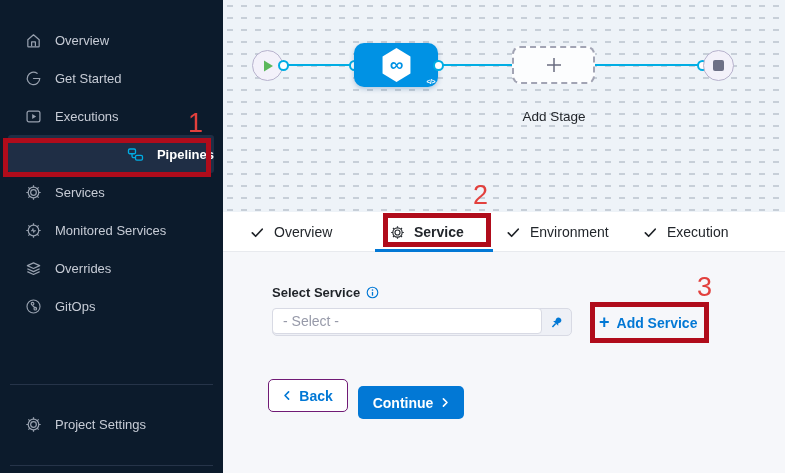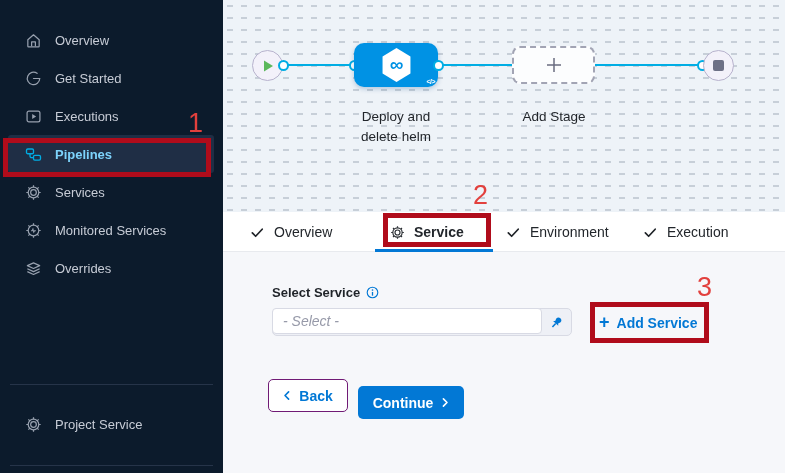--- a/index.html
+++ b/index.html
@@ -7,21 +7,21 @@
   body { font-family:"Liberation Sans", sans-serif; background:#fff; }
   .page { position:relative; width:785px; height:473px; overflow:hidden; }
 
   
   .sidebar { position:absolute; left:0; top:0; width:223px; height:473px; background:#0c1b2c; }
   .nav { position:absolute; left:0; top:21px; width:100%; }
   .nav-item { display:flex; align-items:center; height:38px; padding-left:25px; gap:13px;
               color:#c7ccd6; font-size:13px; cursor:pointer; }
   .nav-item .ic { display:flex; align-items:center; color:#98a1af; flex:0 0 auto; }
   .nav-item.active { background:#1f2e45; margin:0 9px 0 8px; padding-left:17px; border-radius:3px;
-                     color:#7dd3fc; font-weight:bold; }
+                     color:#ffffff; font-weight:bold;justify-content:flex-end; }
   .nav-item.active .ic { color:#00ade4; }
   .side-divider { position:absolute; left:10px; width:203px; height:1px; background:#263449; }
   .footer-item { position:absolute; left:0; top:405px; width:100%; }
 
   
   .main { position:absolute; left:223px; top:0; width:562px; height:473px; }
 
   .canvas { position:absolute; left:0; top:0; width:562px; height:212px; background:#eef3f8;
             background-image:radial-gradient(3px 1.2px at 50% 50%, #c7cfd8 98%, transparent);
             background-size:14px 12px; }
@@ -50,21 +50,21 @@
   .tab.active { font-weight:bold; }
   .tab-underline { position:absolute; left:152px; top:37px; width:118px; height:3px; background:#0278d5; }
 
   .content { position:absolute; left:0; top:252px; width:664px; height:221px; background:#f6f7fa; }
   .field-label { position:absolute; left:49px; top:33px; display:flex; align-items:center; gap:6px;
                  font-size:13px; font-weight:bold; color:#1f2328; }
   .select-group { position:absolute; left:49px; top:56px; width:300px; height:28px;
                   background:#eef0f6; border:1px solid #d8dae4; border-radius:5px; display:flex; }
   .select-input { width:270px; height:26px; background:#fff; border:1px solid #d8dae4;
                   border-radius:4px; margin:-1px 0 0 -1px; padding:0 10px; font-size:14px;
-                  color:#23292e; font-family:"Liberation Sans",sans-serif; outline:none;font-style:italic; }
+                  color:#23292e; font-family:"Liberation Sans",sans-serif; outline:none; }
   .select-input::placeholder { color:#979aa9; opacity:1; }
   .pin-btn { flex:1; display:flex; align-items:center; justify-content:center; cursor:pointer; }
   .add-service { position:absolute; left:376px; top:57px; height:28px; display:flex; align-items:center;
                  gap:7px; color:#0278d5; font-size:14px; font-weight:bold; cursor:pointer; }
   .add-service .plus { font-size:18px; font-weight:bold; line-height:1; margin-top:-2px; }
   .btn { position:absolute; top:127px; height:33px; border-radius:5px; display:flex; align-items:center;
          justify-content:center; gap:8px; font-size:14px; font-weight:bold; cursor:pointer;
          font-family:"Liberation Sans",sans-serif; }
   .btn-back { left:45px; width:80px; background:#fff; border:1px solid #701a75; color:#0278d5; }
   .btn-continue { left:135px; width:106px; background:#0278d5; border:none; color:#fff;margin-top:7px; }
@@ -142,34 +142,45 @@
       <div class="nav-item">
         <span class="ic">
           <svg width="17" height="17" viewBox="0 0 18 18" fill="none" stroke="currentColor" stroke-width="1.3" stroke-linejoin="round">
               <path d="M2.5 6L9 3l6.5 3L9 9z"></path>
               <path d="M2.5 9.3L9 12.3l6.5-3"></path>
               <path d="M2.5 12.3L9 15.3l6.5-3"></path>
             </svg>
         </span>
         <span>Overrides</span>
       </div>
+      <div class="nav-item">
+        <span class="ic">
+          <svg width="17" height="17" viewBox="0 0 18 18" fill="none" stroke="currentColor" stroke-width="1.2">
+              <circle cx="9" cy="9" r="6.9"></circle>
+              <circle cx="8" cy="6" r="1.4"></circle>
+              <circle cx="10.9" cy="11.3" r="1.4"></circle>
+              <path d="M8 7.5c0 2.4 2.9 1.4 2.9 3.7"></path>
+            </svg>
+        </span>
+        <span>GitOps</span>
+      </div>
     </nav>
 
     <div class="side-divider" style="top:384px;"></div>
 
     <div class="footer-item">
       <div class="nav-item">
         <span class="ic">
           <svg width="17" height="17" viewBox="0 0 18 18" fill="none" stroke="currentColor" stroke-width="1.3">
               <circle cx="9" cy="9" r="3"></circle>
               <circle cx="9" cy="9" r="5.6"></circle>
               <path d="M9 1.4v2M9 14.6v2M16.6 9h-2M3.4 9h-2M14.4 3.6l-1.5 1.5M5.1 12.9l-1.5 1.5M14.4 14.4l-1.5-1.5M5.1 5.1L3.6 3.6"></path>
             </svg>
         </span>
-        <span>Project Service</span>
+        <span>Project Settings</span>
       </div>
     </div>
 
     <div class="side-divider" style="top:465px;"></div>
   </aside>
 
   <div class="main">
 
     <section class="canvas">
       <div class="flow-line"></div>
@@ -198,24 +209,20 @@
               <path d="M9 2v14M2 9h14"></path>
             </svg>
         </span>
       </div>
 
       <div class="ring" style="left:474px;"></div>
       <div class="endpoint" style="left:480px;">
         <span class="stop-square"></span>
       </div>
 
-      <div class="node-label" style="left:128px; width:90px;">
-        <div>Deploy and</div>
-        <div>delete helm</div>
-      </div>
       <div class="node-label" style="left:290px; width:82px;">Add Stage</div>
     </section>
 
     <section class="tabbar">
       <div class="tab" style="left:27px;">
         <span>
           <svg width="15" height="15" viewBox="0 0 16 16" fill="none" stroke="#1e2227" stroke-width="1.8" stroke-linecap="round" stroke-linejoin="round">
               <path d="M2.5 8.5l3.5 3.5 7-7.5"></path>
             </svg>
         </span>

